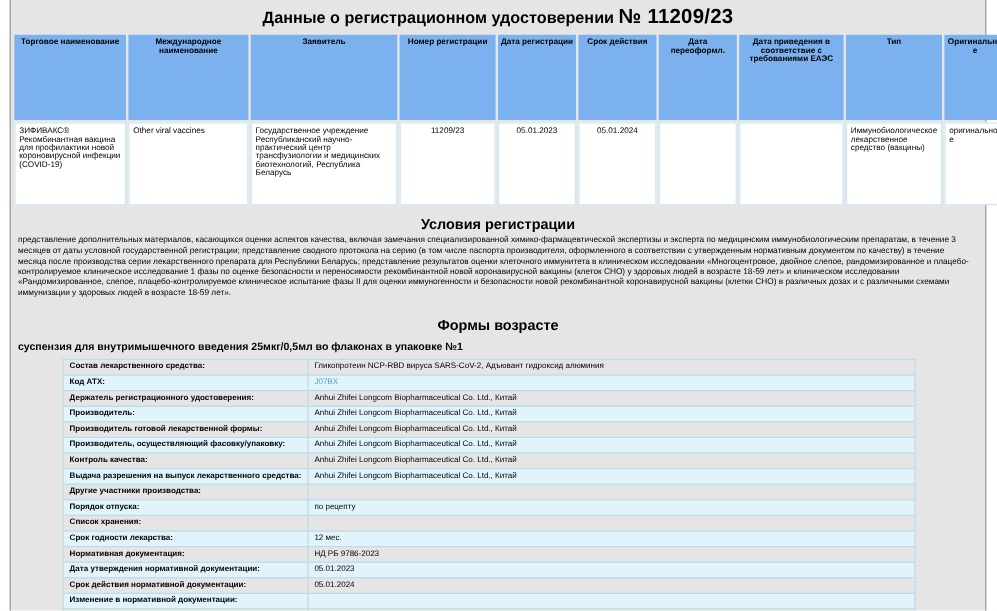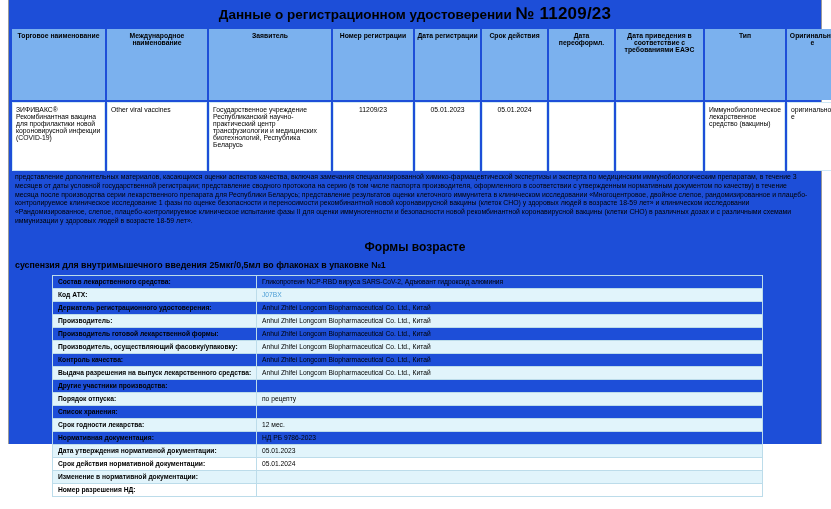--- a/index.html
+++ b/index.html
@@ -1,18 +1,18 @@
 <!DOCTYPE html>
 <html><head>
 <meta charset="utf-8">
 <style>
   html,body{margin:0;padding:0;background:#fff;overflow:hidden;}
   body{width:831px;height:509px;font-family:"Liberation Sans",sans-serif;color:#000;position:relative;}
-  .page{position:absolute;left:8px;top:0;width:814px;height:444px;box-sizing:border-box;
-        border-left:1px solid #9a9a9a;border-right:1px solid #9a9a9a;background:#1d4ed8;}
+  .page{position:absolute;left:8px;top:0;width:814px;height:509px;box-sizing:border-box;
+        border-left:1px solid #9a9a9a;border-right:1px solid #9a9a9a;background:#e5e5e5;}
   .page-title{margin:4px 0 3px 0;text-align:center;font-size:13.5px;font-weight:bold;}
   .page-title .title-num{font-size:17px;letter-spacing:.2px;}
   
   .reg-table{border-collapse:separate;border-spacing:2px;table-layout:fixed;width:810px;margin:0 0 0 1px;}
   .reg-table th{background:#7bb1ee;font-size:6.8px;font-weight:bold;text-align:center;
                 vertical-align:top;padding:3px 2px 0 2px;height:68px;word-wrap:break-word;}
   .reg-table td{background:#fff;border:1px solid #cfe8f5;font-size:6.8px;vertical-align:top;
                 padding:3px 3px 0 3px;height:64px;word-wrap:break-word;}
   .reg-table td:nth-child(4),.reg-table td:nth-child(5),.reg-table td:nth-child(6){text-align:center;}
   
@@ -73,20 +73,21 @@
           <td>05.01.2023</td>
           <td>05.01.2024</td>
           <td></td>
           <td></td>
           <td>Иммунобиологическое лекарственное средство (вакцины)</td>
           <td>оригинальное</td>
         </tr>
     </tbody>
   </table>
 
+  <h2 class="section-heading">Условия регистрации</h2>
   <p class="conditions-text">представление дополнительных материалов, касающихся оценки аспектов качества, включая замечания специализированной химико-фармацевтической экспертизы и эксперта по медицинским иммунобиологическим препаратам, в течение 3 месяцев от даты условной государственной регистрации; представление сводного протокола на серию (в том числе паспорта производителя, оформленного в соответствии с утвержденным нормативным документом по качеству) в течение месяца после производства серии лекарственного препарата для Республики Беларусь; представление результатов оценки клеточного иммунитета в клиническом исследовании «Многоцентровое, двойное слепое, рандомизированное и плацебо-контролируемое клиническое исследование 1 фазы по оценке безопасности и переносимости рекомбинантной новой коронавирусной вакцины (клеток CHO) у здоровых людей в возрасте 18-59 лет» и клиническом исследовании «Рандомизированное, слепое, плацебо-контролируемое клиническое испытание фазы II для оценки иммуногенности и безопасности новой рекомбинантной коронавирусной вакцины (клетки CHO) в различных дозах и с различными схемами иммунизации у здоровых людей в возрасте 18-59 лет».</p>
 
   <h2 class="section-heading forms-heading">Формы возрасте</h2>
   <div class="form-subtitle">суспензия для внутримышечного введения 25мкг/0,5мл во флаконах в упаковке №1</div>
 
   <table class="forms-table">
     <tbody id="forms-body">
         <tr>
           <td class="label">Состав лекарственного средства:</td>
           <td class="value">Гликопротеин NCP-RBD вируса SARS-CoV-2, Адъювант гидроксид алюминия</td>

